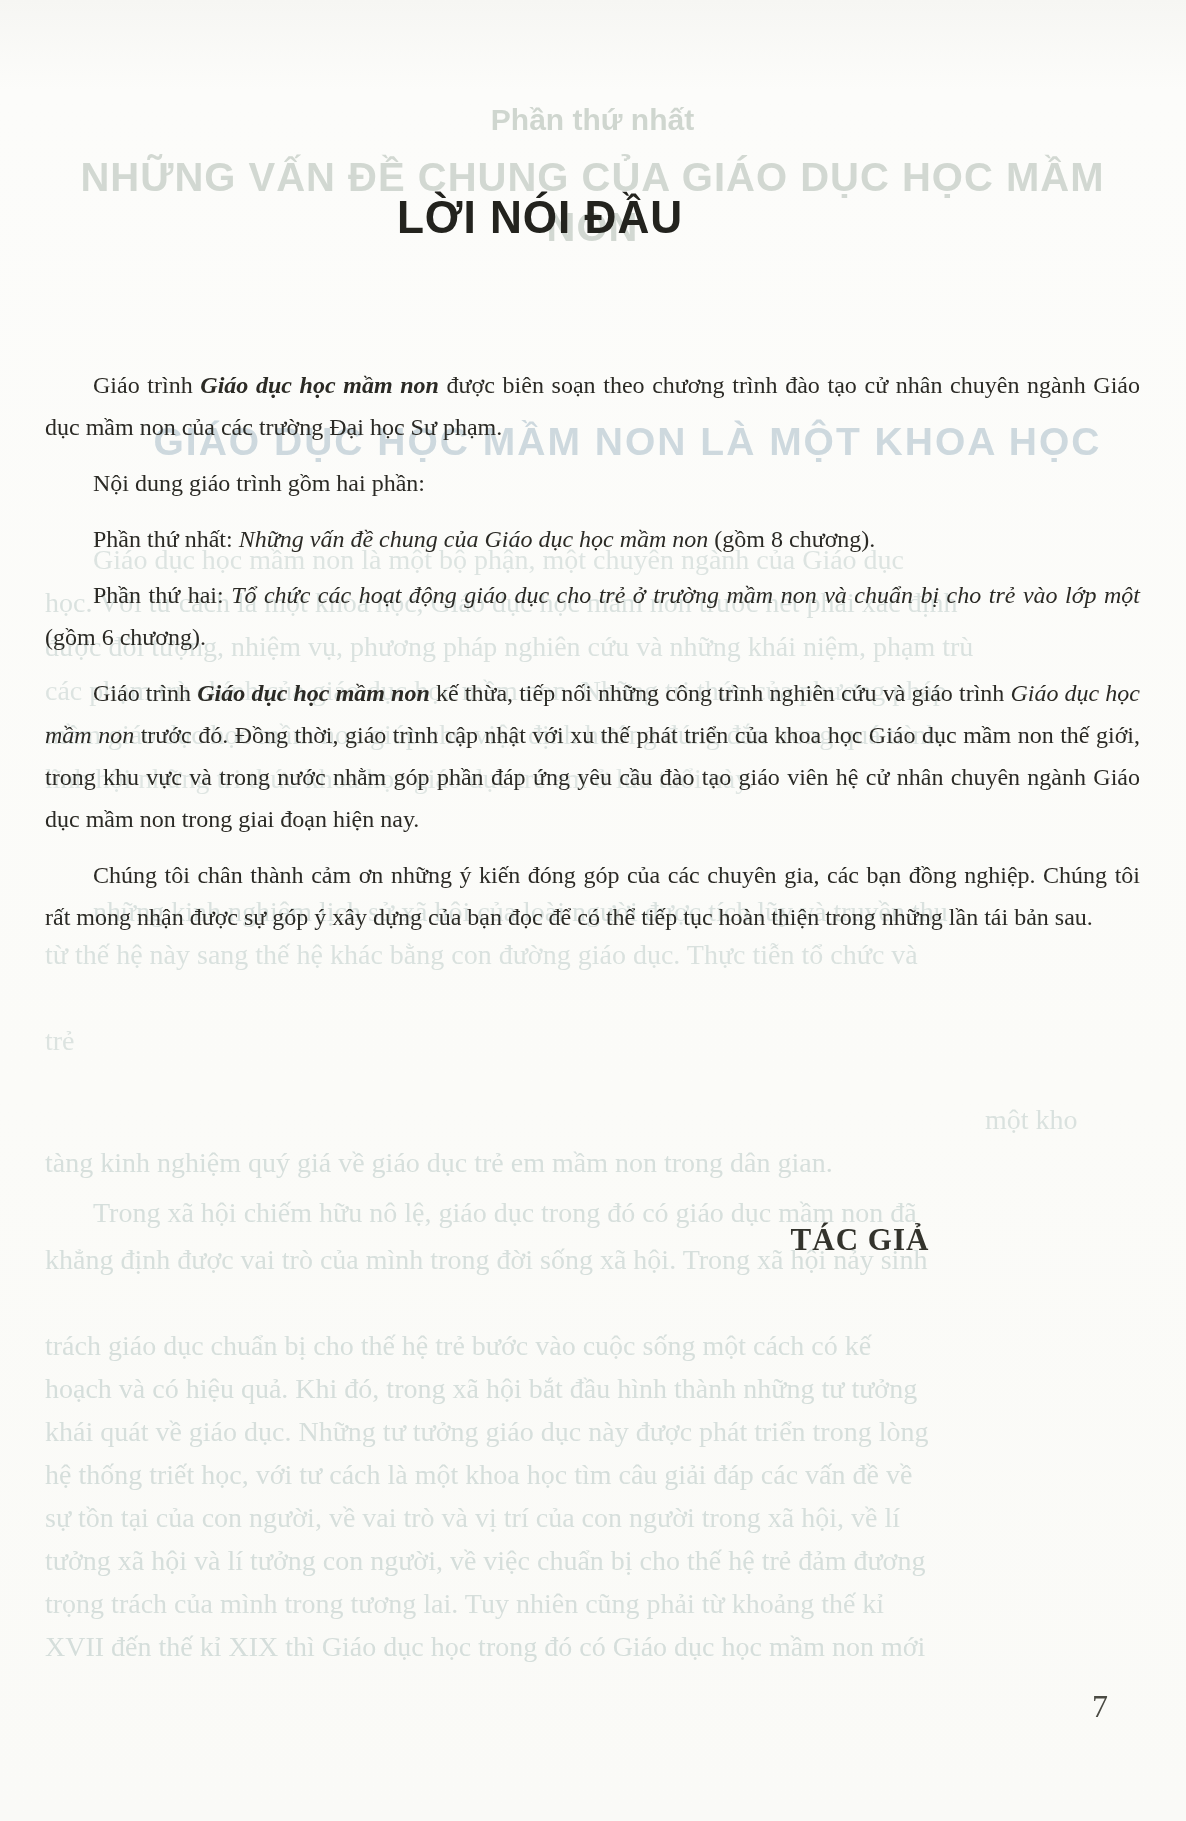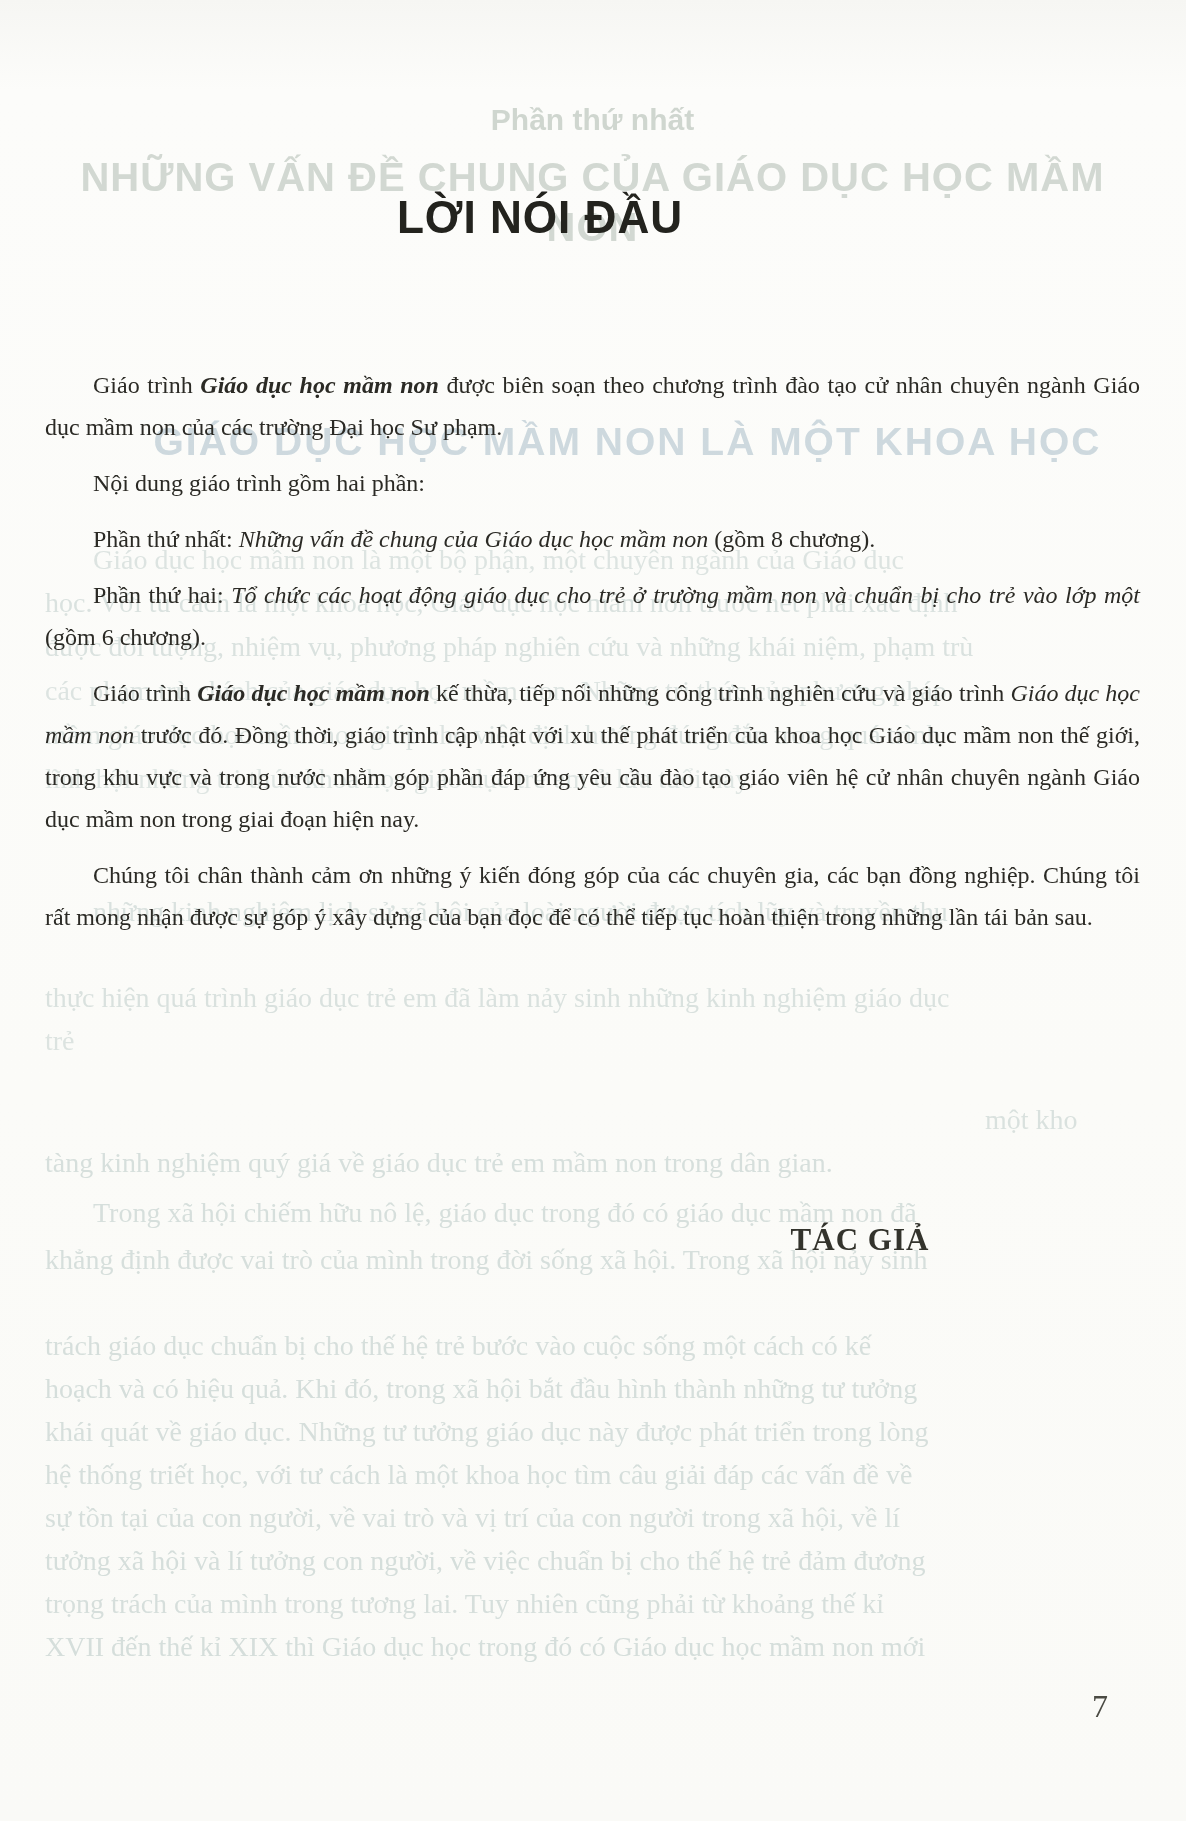--- a/index.html
+++ b/index.html
@@ -70,21 +70,21 @@
       <div class="ghost-line sans" style="top: 100px; font-size: 30px; line-height: 40px; font-weight: 700; text-align: center; color: rgb(203, 210, 203); opacity: 0.9;">Phần thứ nhất</div>
       <div class="ghost-line sans" style="top: 152px; font-size: 40px; line-height: 50px; font-weight: 700; text-align: center; color: rgb(206, 213, 206); opacity: 0.9; letter-spacing: 1px;">NHỮNG VẤN ĐỀ CHUNG CỦA GIÁO DỤC HỌC MẦM NON</div>
       <div class="ghost-line sans" style="top: 420px; left: 115px; width: 1025px; font-size: 39px; line-height: 44px; font-weight: 700; text-align: center; color: rgb(198, 211, 218); opacity: 0.85; letter-spacing: 2px;">GIÁO DỤC HỌC MẦM NON LÀ MỘT KHOA HỌC</div>
       <div class="ghost-line" style="top: 539px; opacity: 0.5; padding-left: 48px;">Giáo dục học mầm non là một bộ phận, một chuyên ngành của Giáo dục</div>
       <div class="ghost-line" style="top: 582px; opacity: 0.55;">học. Với tư cách là một khoa học, Giáo dục học mầm non trước hết phải xác định</div>
       <div class="ghost-line" style="top: 626px; opacity: 0.55;">được đối tượng, nhiệm vụ, phương pháp nghiên cứu và những khái niệm, phạm trù</div>
       <div class="ghost-line" style="top: 670px; opacity: 0.5;">các phạm trù chính của giáo dục học mầm non. Những tri thức của phương pháp</div>
       <div class="ghost-line" style="top: 714px; opacity: 0.5;">mầm giáo dục học mầm non giúp cho việc định hướng đúng đắn trong quá trình</div>
       <div class="ghost-line" style="top: 758px; opacity: 0.45;">lĩnh hội những tri thức khoa học giáo dục trẻ em ở lứa tuổi này.</div>
       <div class="ghost-line" style="top: 891px; opacity: 0.55; padding-left: 48px;">những kinh nghiệm lịch sử xã hội của loài người được tích lũy và truyền thụ</div>
-      <div class="ghost-line" style="top: 977px; opacity: 0.55;">thực hiện quá trình giáo dục trẻ em đã làm nảy sinh những kinh nghiệm giáo dục</div>
+      <div class="ghost-line" style="top: 934px; opacity: 0.55;">từ thế hệ này sang thế hệ khác bằng con đường giáo dục. Thực tiễn tổ chức và</div>
       <div class="ghost-line" style="top: 1020px; opacity: 0.5;">trẻ</div>
       <div class="ghost-line" style="top: 1099px; left: 985px; opacity: 0.55;">một kho</div>
       <div class="ghost-line" style="top: 1142px; opacity: 0.6;">tàng kinh nghiệm quý giá về giáo dục trẻ em mầm non trong dân gian.</div>
       <div class="ghost-line" style="top: 1192px; opacity: 0.6; padding-left: 48px;">Trong xã hội chiếm hữu nô lệ, giáo dục trong đó có giáo dục mầm non đã</div>
       <div class="ghost-line" style="top: 1239px; opacity: 0.6;">khẳng định được vai trò của mình trong đời sống xã hội. Trong xã hội nảy sinh</div>
       <div class="ghost-line" style="top: 1368px; opacity: 0.62;">hoạch và có hiệu quả. Khi đó, trong xã hội bắt đầu hình thành những tư tưởng</div>
       <div class="ghost-line" style="top: 1325px; opacity: 0.6;">trách giáo dục chuẩn bị cho thế hệ trẻ bước vào cuộc sống một cách có kế</div>
       <div class="ghost-line" style="top: 1411px; opacity: 0.6;">khái quát về giáo dục. Những tư tưởng giáo dục này được phát triển trong lòng</div>
       <div class="ghost-line" style="top: 1454px; opacity: 0.62;">hệ thống triết học, với tư cách là một khoa học tìm câu giải đáp các vấn đề về</div>
       <div class="ghost-line" style="top: 1497px; opacity: 0.6;">sự tồn tại của con người, về vai trò và vị trí của con người trong xã hội, về lí</div>

